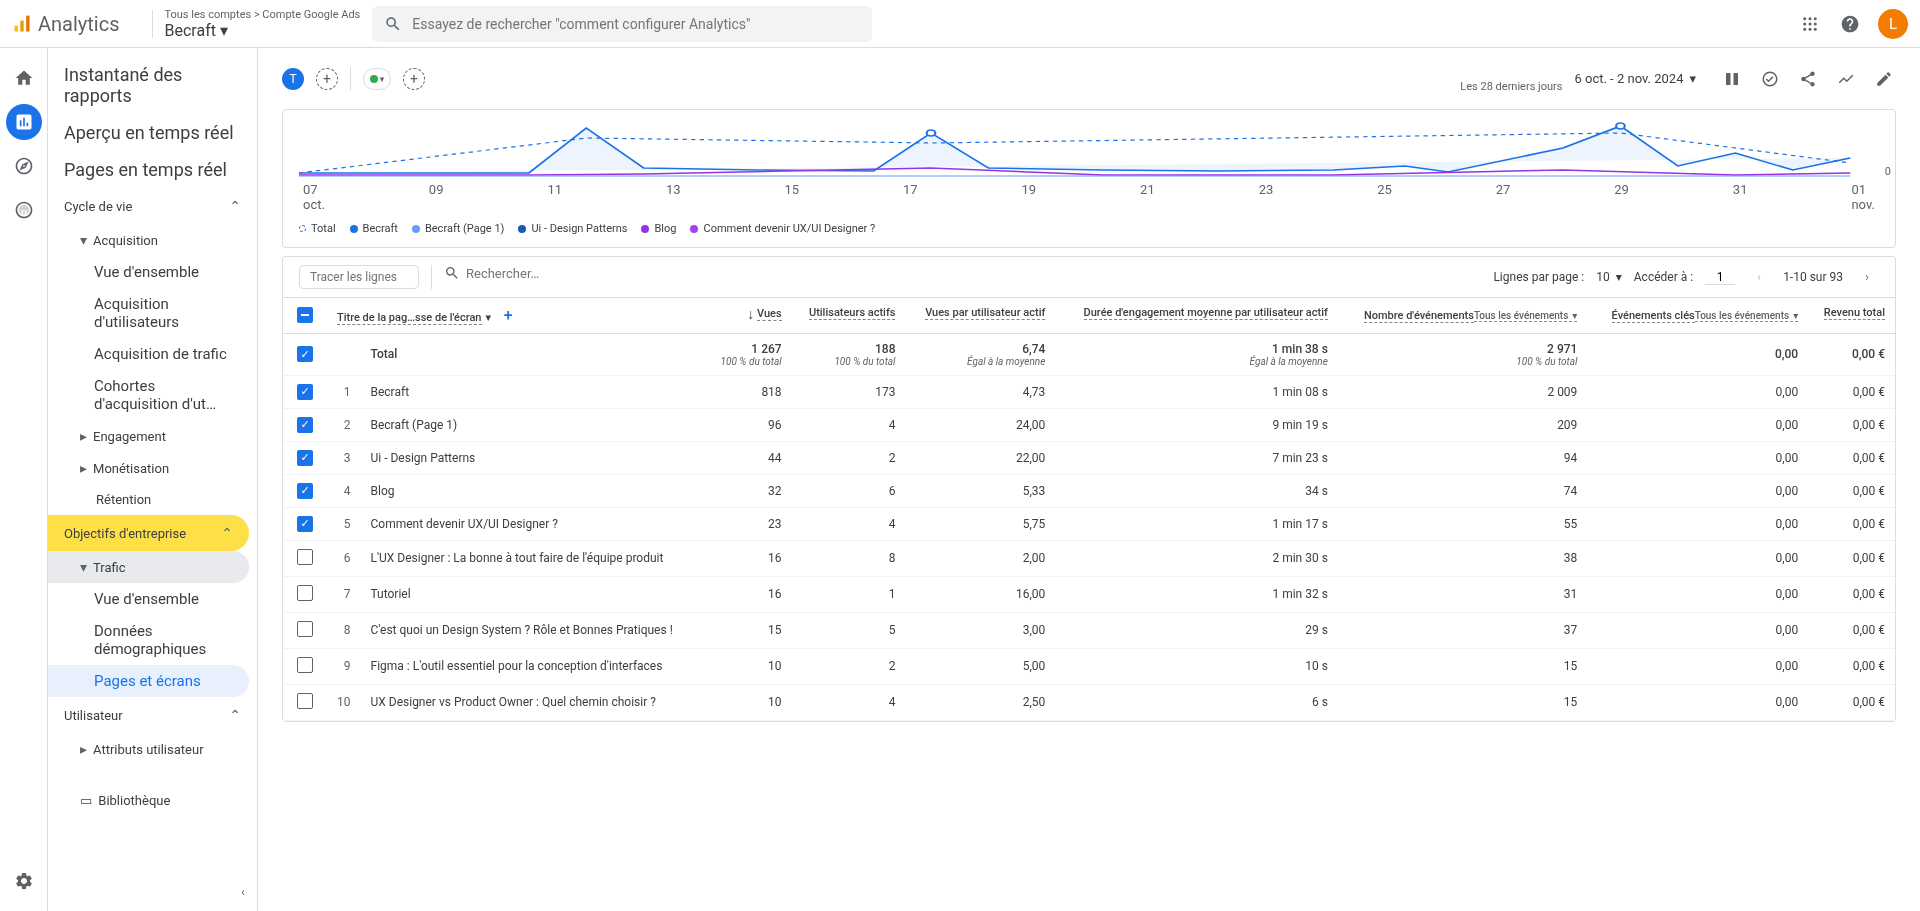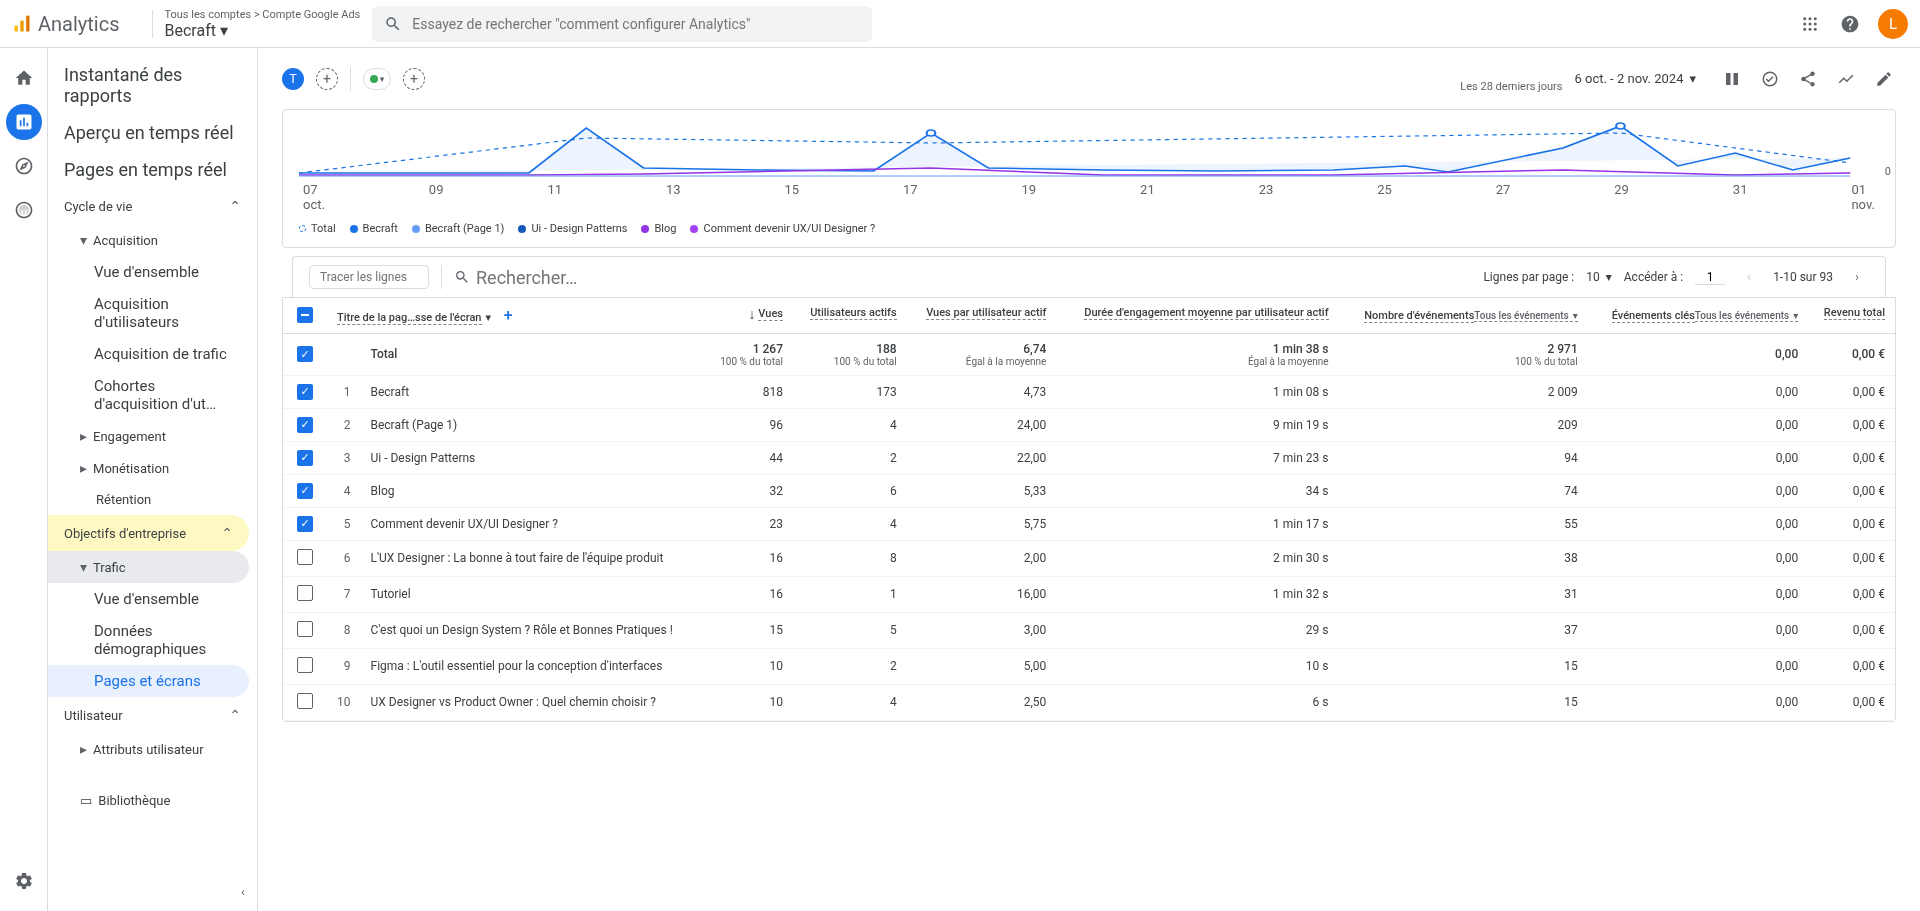--- a/index.html
+++ b/index.html
@@ -24,21 +24,21 @@
 .rail-item.active { background: #1a73e8; color: #fff; }
 .rail-bottom { margin-top: auto; margin-bottom: 12px; }
 
 .sidebar { width: 210px; border-right: 1px solid #dadce0; overflow-y: auto; padding-top: 8px; position: relative; }
 .nav-item { padding: 8px 16px; font-size: 18px; cursor: pointer; display: flex; align-items: center; justify-content: space-between; }
 .nav-section { padding: 10px 16px; font-size: 13px; color: #3c4043; display: flex; align-items: center; justify-content: space-between; cursor: pointer; }
 .nav-sub { padding: 8px 16px 8px 32px; font-size: 13px; cursor: pointer; display: flex; align-items: center; gap: 6px; }
 .nav-subsub { padding: 7px 16px 7px 46px; font-size: 15px; cursor: pointer; color: #3c4043; }
 .nav-subsub.active { background: #e8f0fe; color: #1a73e8; border-radius: 0 18px 18px 0; margin-right: 8px; }
 .nav-sub.selected { background: #e8eaed; border-radius: 0 18px 18px 0; margin-right: 8px; }
-.nav-section.selected { background: #fef9c3; border-radius: 0 18px 18px 0; margin-right: 8px; }
+.nav-section.selected { background: #fde047; border-radius: 0 18px 18px 0; margin-right: 8px; }
 .chev { color: #5f6368; font-size: 14px; }
 .collapse-btn { position: absolute; bottom: 12px; right: 12px; cursor: pointer; color: #5f6368; }
 
 .main { flex: 1; overflow: auto; background: #fff; padding: 0; }
 .page-header { display: flex; align-items: center; padding: 16px 24px; gap: 12px; }
 .badge-t { width: 22px; height: 22px; border-radius: 50%; background: #1a73e8; color: #fff; display: flex; align-items: center; justify-content: center; font-size: 12px; }
 .badge-plus { width: 22px; height: 22px; border-radius: 50%; border: 1px dashed #5f6368; display: flex; align-items: center; justify-content: center; font-size: 14px; color: #5f6368; cursor: pointer; }
 .page-title { font-size: 20px; color: #3c4043; border-bottom: 1px dashed #5f6368; }
 .status-pill { width: 28px; height: 22px; border: 1px solid #dadce0; border-radius: 11px; display: flex; align-items: center; justify-content: center; gap: 2px; }
 .status-dot { width: 8px; height: 8px; border-radius: 50%; background: #34a853; }
@@ -49,42 +49,42 @@
 
 .chart-area { margin: 0 24px 8px 24px; border: 1px solid #dadce0; border-radius: 4px; padding: 8px 16px 12px 16px; }
 .chart-svg-wrap { height: 60px; position: relative; }
 .chart-xaxis { display: flex; justify-content: space-between; font-size: 13px; color: #5f6368; margin-top: 4px; padding: 0 4px; }
 .chart-yaxis { position: absolute; right: -12px; bottom: 0; font-size: 11px; color: #5f6368; }
 .legend { display: flex; gap: 14px; margin-top: 10px; font-size: 11px; color: #3c4043; flex-wrap: wrap; }
 .legend-item { display: flex; align-items: center; gap: 5px; }
 .legend-dot { width: 8px; height: 8px; border-radius: 50%; }
 .legend-dot.dashed { border: 1px dashed #1a73e8; background: transparent; width: 7px; height: 7px; }
 
-.table-toolbar { display: flex; align-items: center; padding: 8px 16px; gap: 12px; margin: 0 34px; border: 1px solid #dadce0; border-bottom: none; border-radius: 4px 4px 0 0; }
+.table-toolbar { display: flex; align-items: flex-start; padding: 8px 16px; gap: 12px; margin: 0 24px; border: 1px solid #dadce0; border-bottom: none; border-radius: 4px 4px 0 0; }
 .trace-box { border: 1px solid #dadce0; border-radius: 4px; padding: 4px 10px; font-size: 12px; color: #80868b; width: 120px; }
 .tb-sep { width: 1px; height: 24px; background: #dadce0; }
 .search-mini { display: flex; align-items: center; gap: 6px; flex: 1; }
-.search-mini input { border: none; outline: none; font-size: 18px; }
+.search-mini input { border: none; outline: none; font-size: 13px; }
 .tb-right { display: flex; align-items: center; gap: 12px; font-size: 12px; color: #3c4043; }
 .pager-sel { display: flex; align-items: center; gap: 6px; }
 .goto-input { width: 30px; border: none; border-bottom: 1px solid #dadce0; text-align: center; font-size: 12px; outline: none; }
 
 .data-table { margin: 0 24px 24px 24px; border: 1px solid #dadce0; border-radius: 0 0 4px 4px; }
 table { width: 100%; border-collapse: collapse; }
 thead th { font-size: 11px; font-weight: 500; color: #3c4043; padding: 8px 10px; text-align: right; vertical-align: top; border-bottom: 1px solid #dadce0; }
 thead th.name-col { text-align: left; }
 .th-label { border-bottom: 1px dashed #80868b; display: inline; }
 .th-sub { display: block; font-size: 10px; color: #5f6368; margin-top: 4px; border-bottom: 1px dashed #80868b; }
 .th-dropdown { display: inline-flex; align-items: center; gap: 4px; }
 tbody td { font-size: 12px; padding: 8px 10px; text-align: right; border-bottom: 1px solid #f1f3f4; }
 tbody td.name-col { text-align: left; }
 .cb-cell { width: 44px; text-align: center !important; }
 .idx-cell { width: 30px; text-align: right; color: #5f6368; }
 .total-row td { font-weight: 500; }
-.subtext { display: block; font-size: 10px; font-weight: 400; color: #5f6368; }
+.subtext { display: block; font-size: 10px; font-weight: 400; color: #5f6368; font-style: italic; }
 .plus-icon { width: 18px; height: 18px; display: inline-flex; align-items: center; justify-content: center; color: #1a73e8; cursor: pointer; font-size: 16px; }
 .checkbox-mixed { width: 16px; height: 16px; background: #1a73e8; border-radius: 2px; display: inline-flex; align-items: center; justify-content: center; }
 .checkbox-mixed::after { content: ''; width: 8px; height: 2px; background: #fff; }
 .checkbox-checked { width: 16px; height: 16px; background: #1a73e8; border-radius: 2px; display: inline-flex; align-items: center; justify-content: center; color: #fff; font-size: 11px; }
 .checkbox-empty { width: 16px; height: 16px; border: 1.5px solid #5f6368; border-radius: 2px; display: inline-block; }
 .sort-arrow { font-size: 14px; vertical-align: middle; }
 </style>
 </head>
 <body>
 

